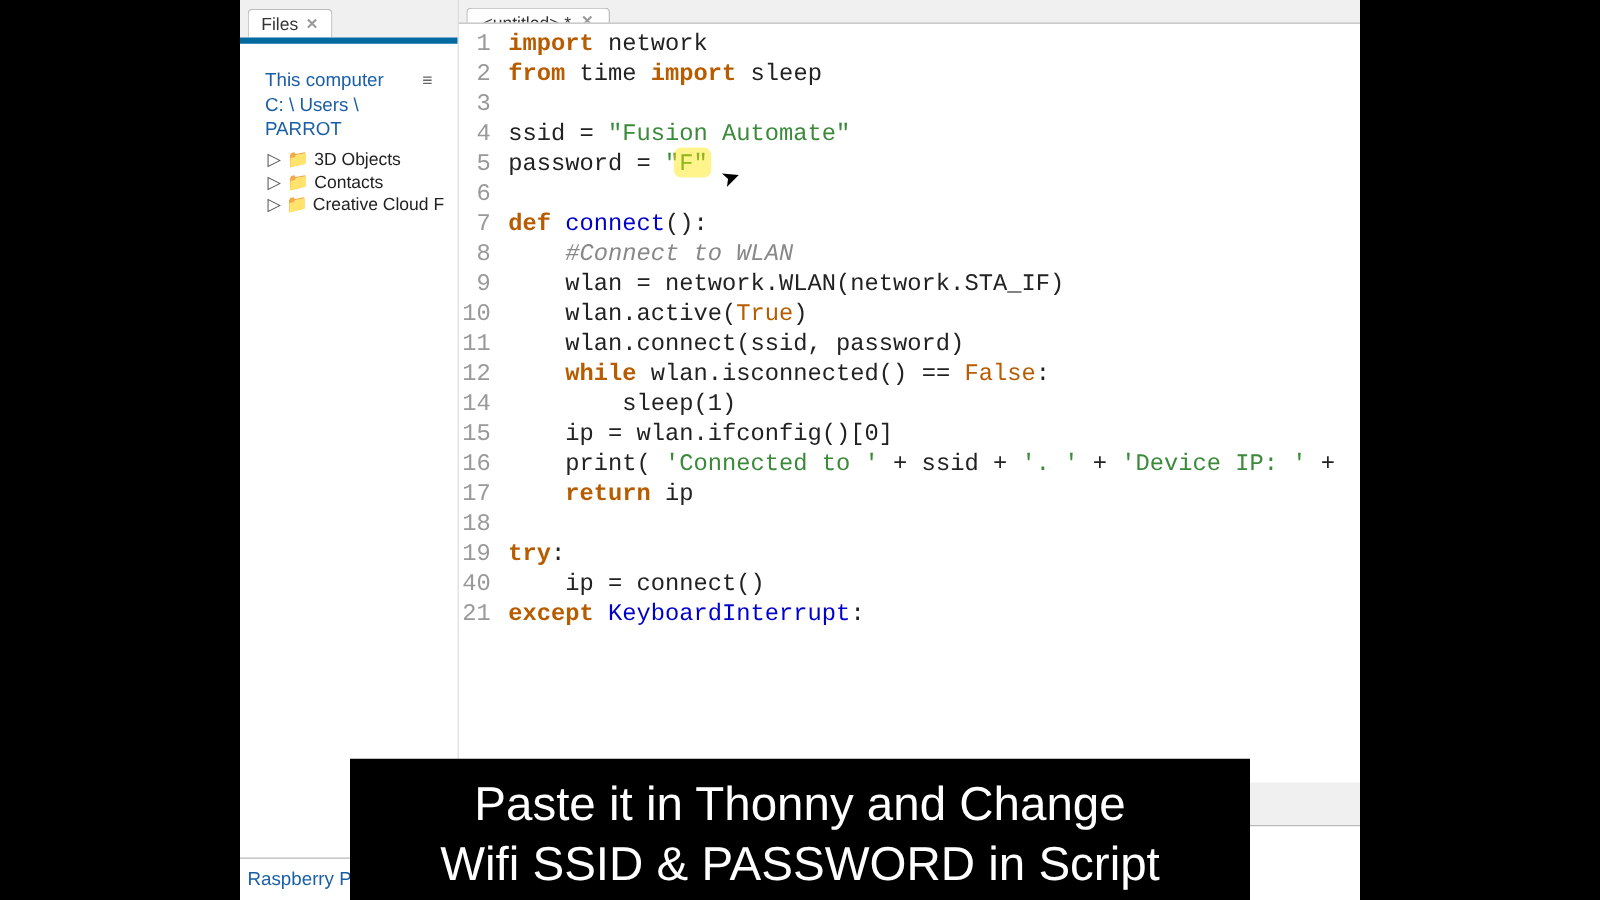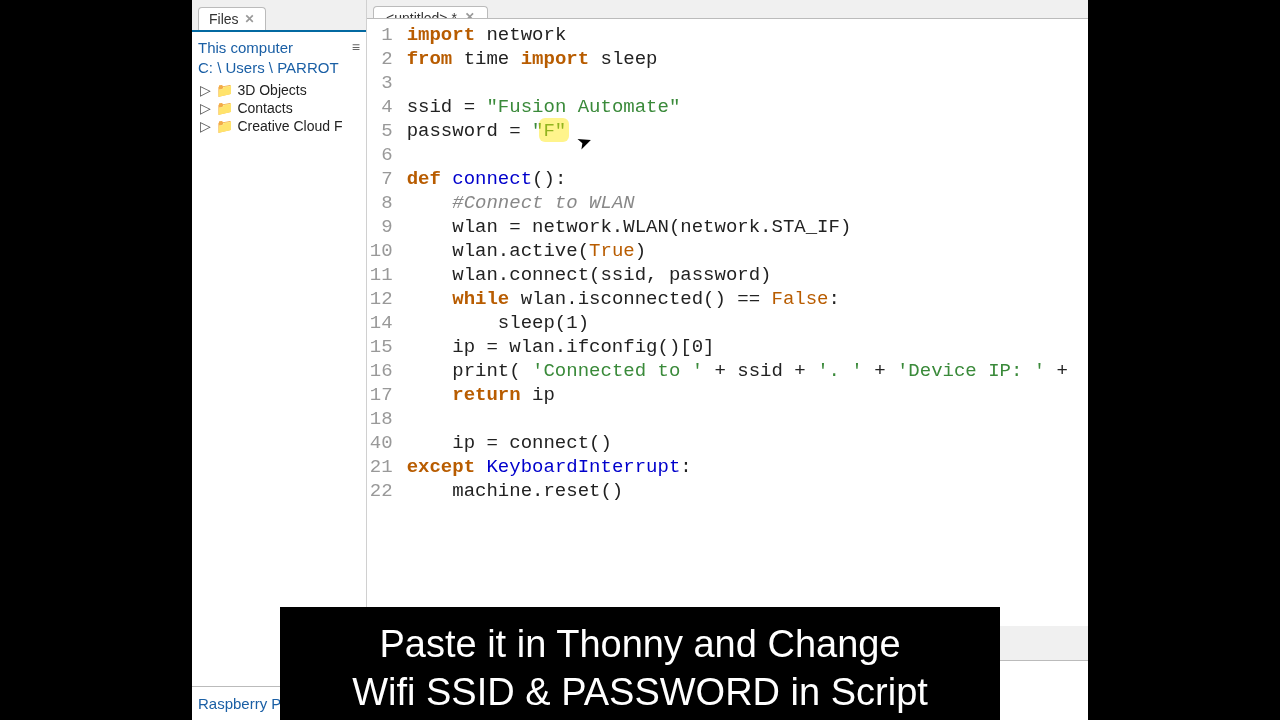--- a/index.html
+++ b/index.html
@@ -54,23 +54,23 @@
     align-items: center;
     gap: 6px;
   }
   .close-x {
     color: #999;
     font-size: 12px;
     font-weight: bold;
   }
   .files-panel {
     background: #fff;
-    border-top: 2px solid #0369a1;
+    border-top: 5px solid #0369a1;
     flex: 1;
-    padding: 6px;
+    padding: 20px;
     overflow: hidden;
   }
   .files-header {
     display: flex;
     justify-content: space-between;
     align-items: flex-start;
     color: #1a5fa5;
     font-size: 15px;
     line-height: 1.3;
     margin-bottom: 4px;
@@ -333,30 +333,30 @@
               </div>
               <div class="code-line">
                 <div class="gutter">17</div>
                 <div class="src"><span>    </span><span class="kw">return</span><span> ip</span></div>
               </div>
               <div class="code-line">
                 <div class="gutter">18</div>
                 <div class="src"><span></span></div>
               </div>
               <div class="code-line">
+                <div class="gutter">19</div>
+                <div class="src"><span class="kw">try</span><span>:</span></div>
+              </div>
+              <div class="code-line">
                 <div class="gutter">40</div>
                 <div class="src"><span>    ip = connect()</span></div>
               </div>
               <div class="code-line">
                 <div class="gutter">21</div>
                 <div class="src"><span class="kw">except</span><span> </span><span class="def">KeyboardInterrupt</span><span>:</span></div>
-              </div>
-              <div class="code-line">
-                <div class="gutter">22</div>
-                <div class="src"><span>    machine.reset()</span></div>
               </div>
             </div>
         </div>
         <div class="highlight-box" style="left:172px; top:99px; width:30px; height:24px;"></div>
         <div class="cursor-arrow" style="left:210px; top:112px;">➤</div>
       </div>
 
       <div class="shell-tab-row">
         <div class="shell-tab">
           <span>Shell</span>

